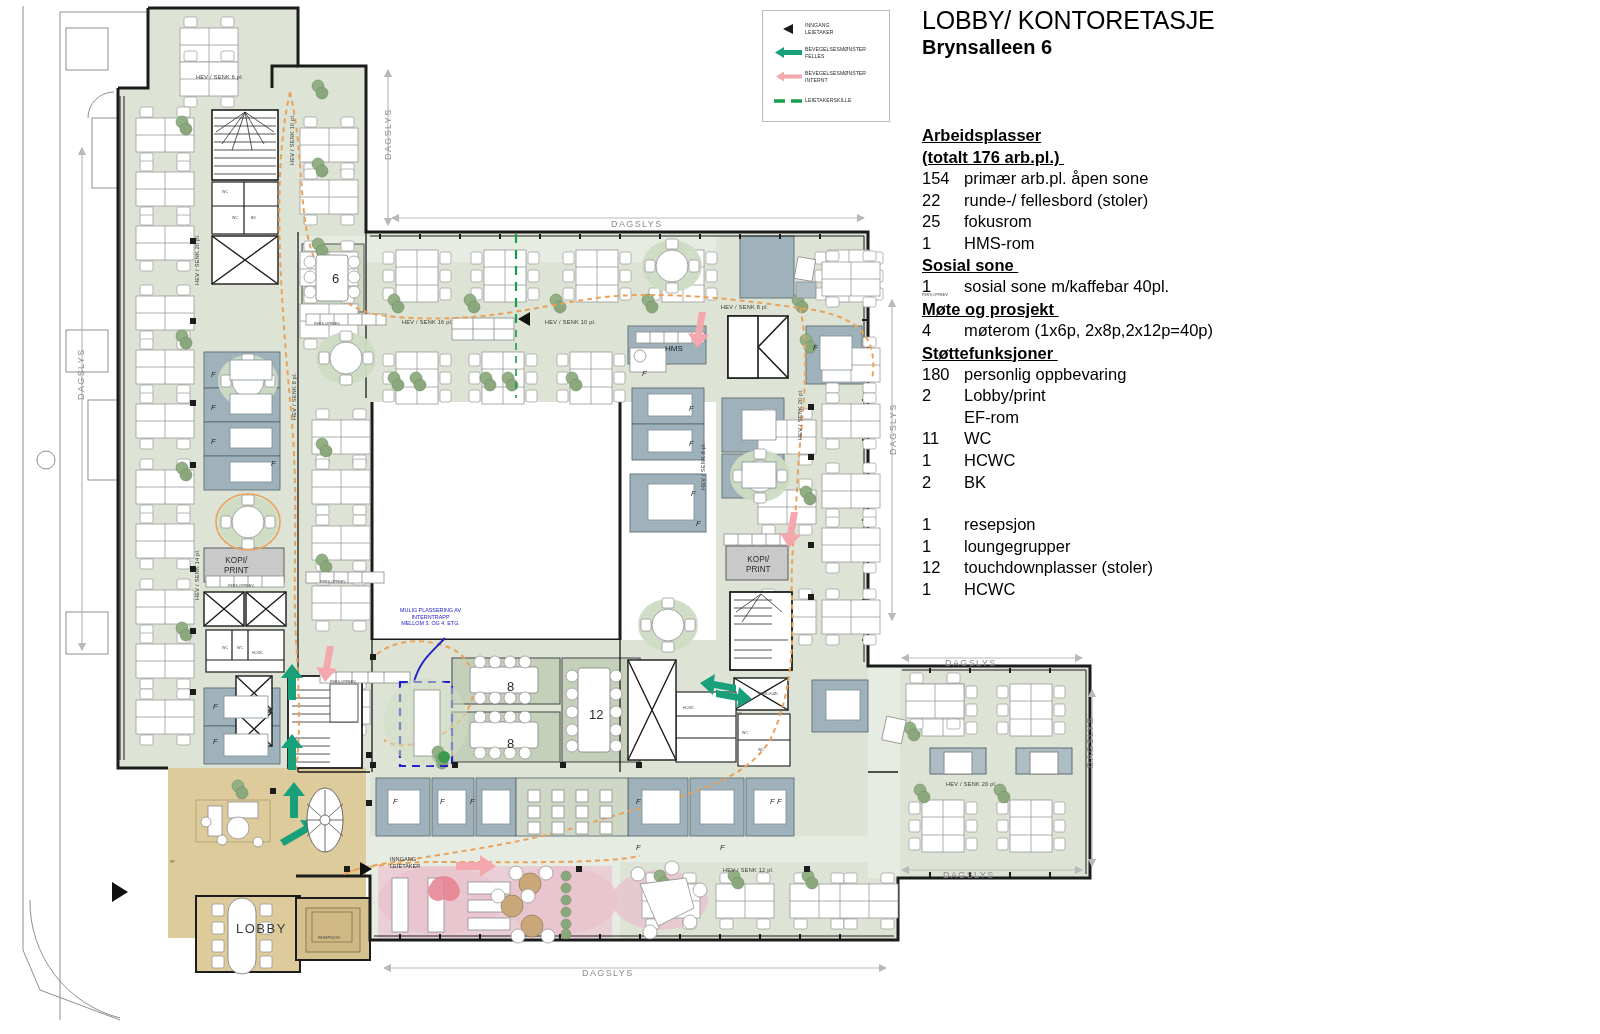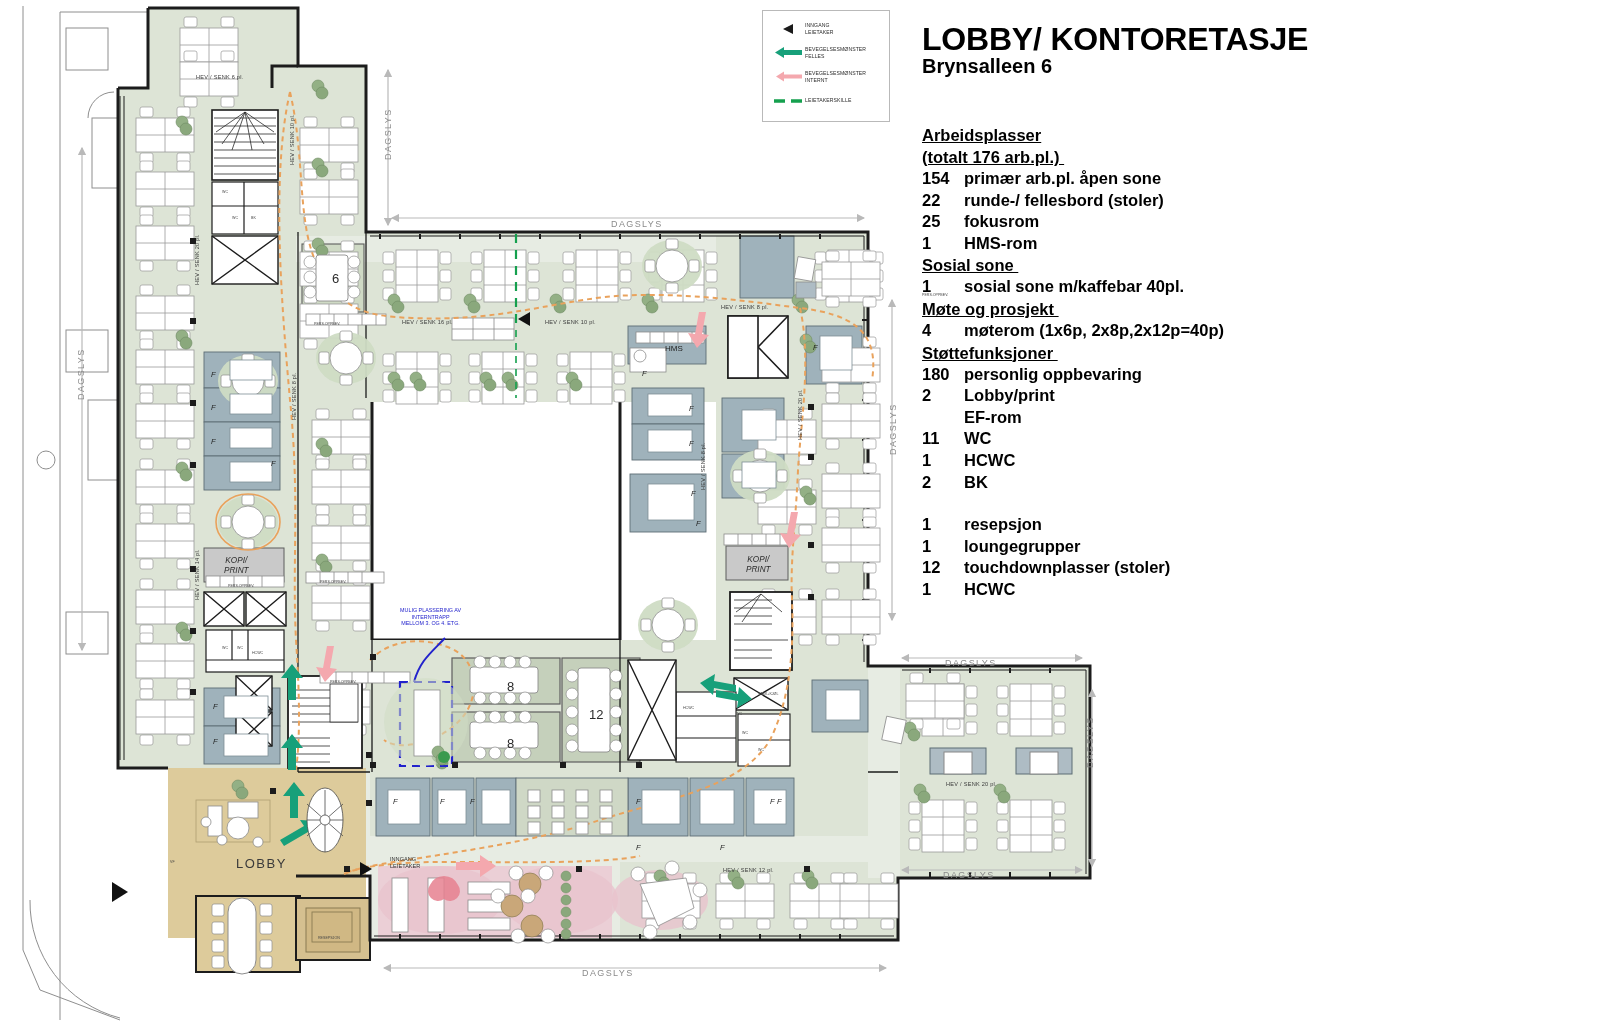--- a/index.html
+++ b/index.html
@@ -18,46 +18,46 @@
     box-sizing:border-box;padding:9px 6px 4px 8px;
   }
   .leg-row{display:flex;align-items:center;margin-bottom:7px;height:17px;}
   .leg-sym{width:34px;flex:0 0 34px;display:flex;align-items:center;
            justify-content:center;height:14px;}
   .leg-txt{font-size:5.1px;line-height:6.3px;letter-spacing:.1px;
            color:#2a2a2a;font-family:"Liberation Sans",sans-serif;}
 
   
   #title-block{position:absolute;left:922px;top:6px;width:420px;}
-  .t1{font-size:32px;font-weight:bold;line-height:28px;letter-spacing:-.2px;margin-top:19px;}
+  .t1{font-size:25px;font-weight:normal;line-height:28px;letter-spacing:-.2px;}
   .t2{font-size:20px;font-weight:bold;line-height:27px;}
   .t3{font-size:21px;font-weight:bold;line-height:27px;}
 
   
   #schedule{position:absolute;left:922px;top:124px;width:430px;
             font-size:16.5px;line-height:21.6px;}
   .sec-head{font-weight:bold;text-decoration:underline;
             font-size:16.5px;line-height:22px;white-space:pre;}
-  .srow{display:flex;align-items:flex-start;font-weight:bold;}
+  .srow{display:flex;align-items:flex-start;}
   .snum{width:42px;flex:0 0 42px;}
   .stxt{flex:1 1 auto;}
   .gap{height:21px;}
 
   
   .plabel{position:absolute;font-size:5.6px;color:#3b3b3b;
           letter-spacing:.25px;white-space:nowrap;
           font-family:"Liberation Sans",sans-serif;}
   .plabel.rot{transform-origin:0 0;transform:rotate(-90deg);}
   .dag{position:absolute;font-size:9px;color:#8b8b8b;letter-spacing:1.4px;
        white-space:nowrap;font-family:"Liberation Sans",sans-serif;}
   .dag.rot{transform-origin:0 0;transform:rotate(-90deg);}
   .lobbytxt{position:absolute;font-size:13px;color:#3a3a3a;letter-spacing:1.5px;}
   .bigroom{position:absolute;font-size:13px;color:#2b2b2b;font-weight:normal;}
   .kopi{position:absolute;font-size:8.2px;color:#2b2b2b;line-height:9.5px;
-        text-align:center;font-style:italic;}
+        text-align:center;}
   .ftag{position:absolute;font-size:7.6px;color:#1d1d1d;font-style:italic;}
   .tiny{position:absolute;font-size:3.6px;color:#444;white-space:nowrap;}
   .bluenote{position:absolute;font-size:5.4px;color:#2222cc;line-height:6.6px;
             text-align:center;white-space:pre;}
   .inngang{position:absolute;font-size:5.6px;color:#333;line-height:6.6px;
            white-space:pre;}
   .hmstxt{position:absolute;font-size:8px;color:#222;}
 </style>
 </head>
 <body>
@@ -834,21 +834,21 @@
       <div class="plabel" style="left: 723px; top: 867px;">HEV / SENK 12 pl.</div>
       <div class="plabel" style="left: 946px; top: 781px;">HEV / SENK 20 pl.</div>
       <div class="dag rot" style="left: 383px; top: 160px;">DAGSLYS</div>
       <div class="dag" style="left: 611px; top: 219px;">DAGSLYS</div>
       <div class="dag rot" style="left: 76px; top: 400px;">DAGSLYS</div>
       <div class="dag rot" style="left: 888px; top: 455px;">DAGSLYS</div>
       <div class="dag" style="left: 945px; top: 658px;">DAGSLYS</div>
       <div class="dag rot" style="left: 1085px; top: 768px;">DAGSLYS</div>
       <div class="dag" style="left: 943px; top: 870px;">DAGSLYS</div>
       <div class="dag" style="left: 582px; top: 968px;">DAGSLYS</div>
-      <div class="lobbytxt" style="left: 236px; top: 856px;">LOBBY</div>
+      <div class="lobbytxt" style="left: 236px; top: 921px;">LOBBY</div>
       <div class="bigroom" style="left: 332px; top: 271px;">6</div>
       <div class="bigroom" style="left: 507px; top: 679px;">8</div>
       <div class="bigroom" style="left: 507px; top: 736px;">8</div>
       <div class="bigroom" style="left: 589px; top: 707px;">12</div>
       <div class="hmstxt" style="left: 665px; top: 344px;">HMS</div>
       <div class="kopi" style="left: 224px; top: 556px;">KOPI/<br>PRINT</div>
       <div class="kopi" style="left: 746px; top: 555px;">KOPI/<br>PRINT</div>
       <div class="ftag" style="left: 211px; top: 370px;">F</div>
       <div class="ftag" style="left: 211px; top: 403px;">F</div>
       <div class="ftag" style="left: 211px; top: 437px;">F</div>

